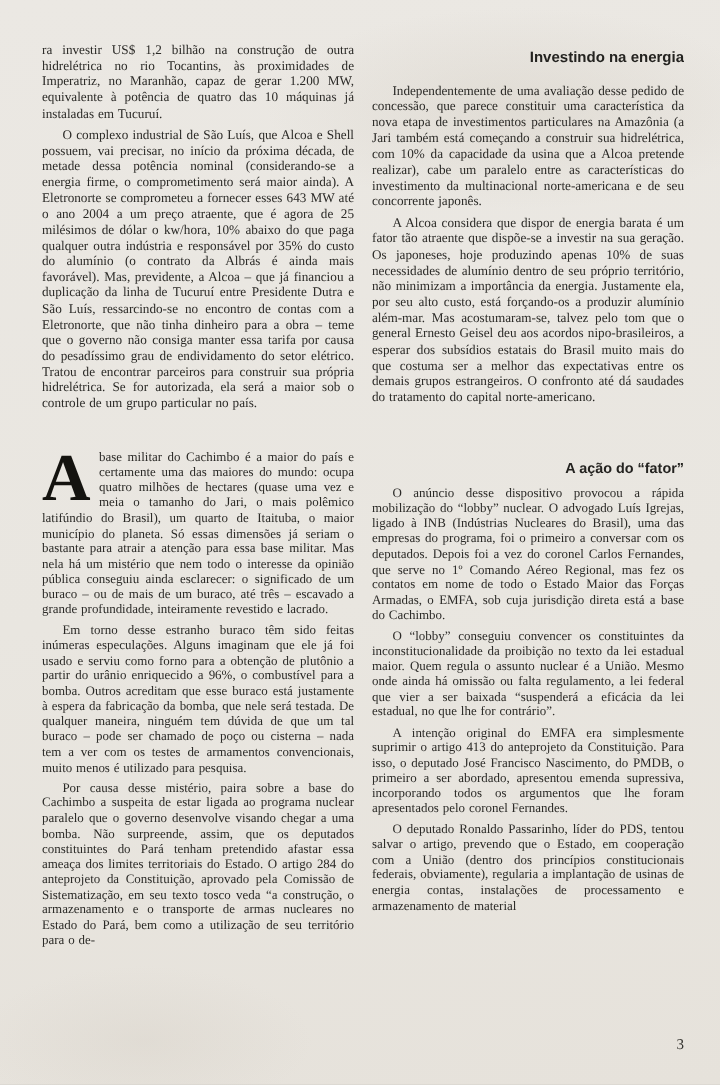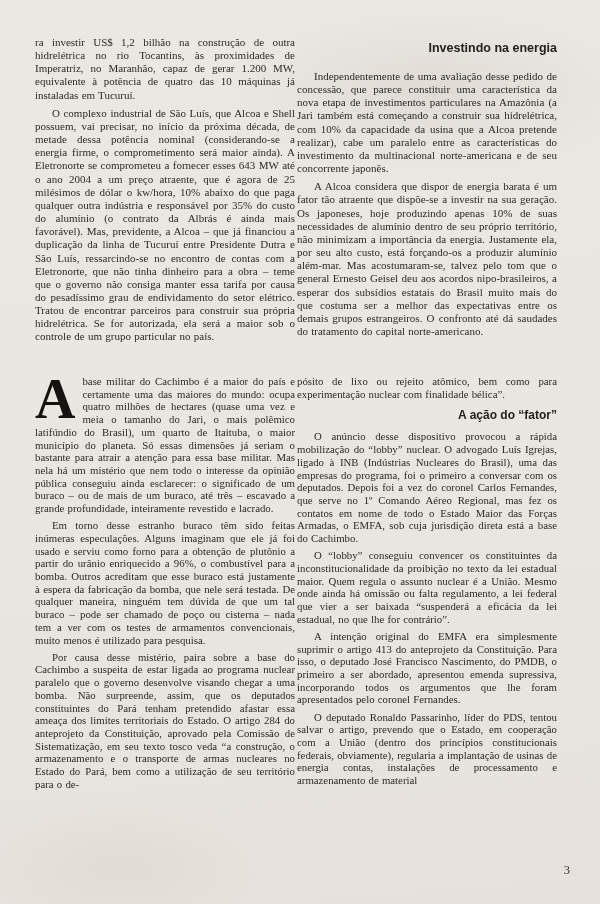--- a/index.html
+++ b/index.html
@@ -12,21 +12,21 @@
     padding: 36px 30px 0 35px;
     overflow: hidden;
     background:
       radial-gradient(ellipse 300px 120px at 72% 10%, rgba(205,198,186,0.35), rgba(205,198,186,0) 70%),
       radial-gradient(ellipse 200px 90px at 20% 96%, rgba(210,204,194,0.30), rgba(210,204,194,0) 70%),
       linear-gradient(175deg, #ebe8e3 0%, #e9e6e0 55%, #e6e2db 100%);
     font-family: "Liberation Serif", "DejaVu Serif", serif;
     color: #2b2a27;
   }
 
-  .columns { display: flex; gap: 2px; }
+  .columns { display: flex; gap: 15px; }
   .col { flex: 0 0 260px; width: 260px; box-sizing: border-box; }
 
   .top-section { height: 326px; overflow: hidden; }
   .top-section .col p { font-size: 11px; line-height: 13.15px; }
 
   p {
     margin: 0 0 5px 0;
     text-align: justify;
     text-indent: 17px;
     word-spacing: 0.5px;
@@ -100,21 +100,20 @@
 
   <section class="bottom-section columns">
     <div class="col">
       <p class="no-indent">
         <span class="dropcap">A</span><span>base militar do Cachimbo é a maior do país e certamente uma das maiores do mundo: ocupa quatro milhões de hectares (quase uma vez e meia o tamanho do Jari, o mais polêmico latifúndio do Brasil), um quarto de Itaituba, o maior município do planeta. Só essas dimensões já seriam o bastante para atrair a atenção para essa base militar. Mas nela há um mistério que nem todo o interesse da opinião pública conseguiu ainda esclarecer: o significado de um buraco – ou de mais de um buraco, até três – escavado a grande profundidade, inteiramente revestido e lacrado.</span>
       </p>
       <p>Em torno desse estranho buraco têm sido feitas inúmeras especulações. Alguns imaginam que ele já foi usado e serviu como forno para a obtenção de plutônio a partir do urânio enriquecido a 96%, o combustível para a bomba. Outros acreditam que esse buraco está justamente à espera da fabricação da bomba, que nele será testada. De qualquer maneira, ninguém tem dúvida de que um tal buraco – pode ser chamado de poço ou cisterna – nada tem a ver com os testes de armamentos convencionais, muito menos é utilizado para pesquisa.</p>
       <p>Por causa desse mistério, paira sobre a base do Cachimbo a suspeita de estar ligada ao programa nuclear paralelo que o governo desenvolve visando chegar a uma bomba. Não surpreende, assim, que os deputados constituintes do Pará tenham pretendido afastar essa ameaça dos limites territoriais do Estado. O artigo 284 do anteprojeto da Constituição, aprovado pela Comissão de Sistematização, em seu texto tosco veda “a construção, o armazenamento e o transporte de armas nucleares no Estado do Pará, bem como a utilização de seu território para o de-</p>
     </div>
     <div class="col">
-      <p class="no-indent">pósito de lixo ou rejeito atômico, bem como para experimentação nuclear com finalidade bélica”.</p>
       <h3 class="subhead subhead-lobby">A ação do “fator”</h3>
       <p>O anúncio desse dispositivo provocou a rápida mobilização do “lobby” nuclear. O advogado Luís Igrejas, ligado à INB (Indústrias Nucleares do Brasil), uma das empresas do programa, foi o primeiro a conversar com os deputados. Depois foi a vez do coronel Carlos Fernandes, que serve no 1º Comando Aéreo Regional, mas fez os contatos em nome de todo o Estado Maior das Forças Armadas, o EMFA, sob cuja jurisdição direta está a base do Cachimbo.</p>
       <p>O “lobby” conseguiu convencer os constituintes da inconstitucionalidade da proibição no texto da lei estadual maior. Quem regula o assunto nuclear é a União. Mesmo onde ainda há omissão ou falta regulamento, a lei federal que vier a ser baixada “suspenderá a eficácia da lei estadual, no que lhe for contrário”.</p>
       <p>A intenção original do EMFA era simplesmente suprimir o artigo 413 do anteprojeto da Constituição. Para isso, o deputado José Francisco Nascimento, do PMDB, o primeiro a ser abordado, apresentou emenda supressiva, incorporando todos os argumentos que lhe foram apresentados pelo coronel Fernandes.</p>
       <p>O deputado Ronaldo Passarinho, líder do PDS, tentou salvar o artigo, prevendo que o Estado, em cooperação com a União (dentro dos princípios constitucionais federais, obviamente), regularia a implantação de usinas de energia contas, instalações de processamento e armazenamento de material</p>
     </div>
   </section>
 
   <div class="page-number">3</div>
 

